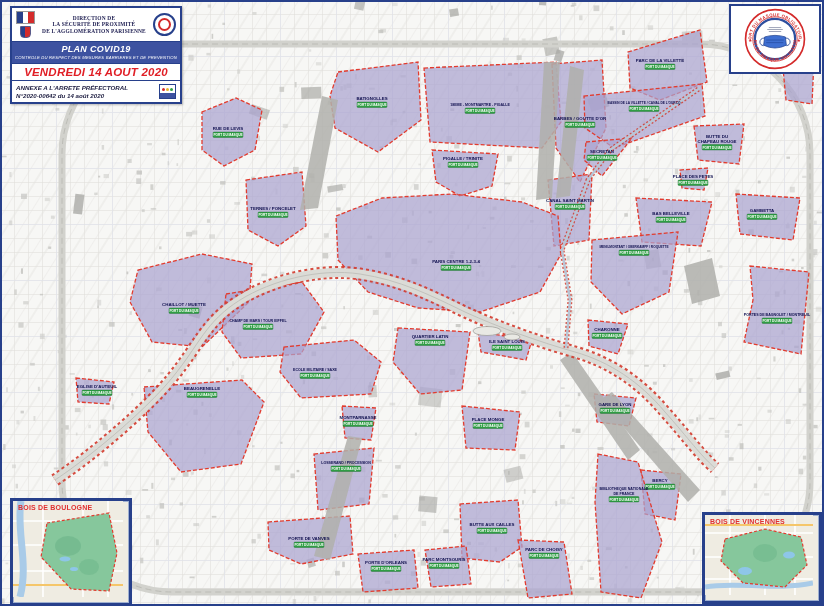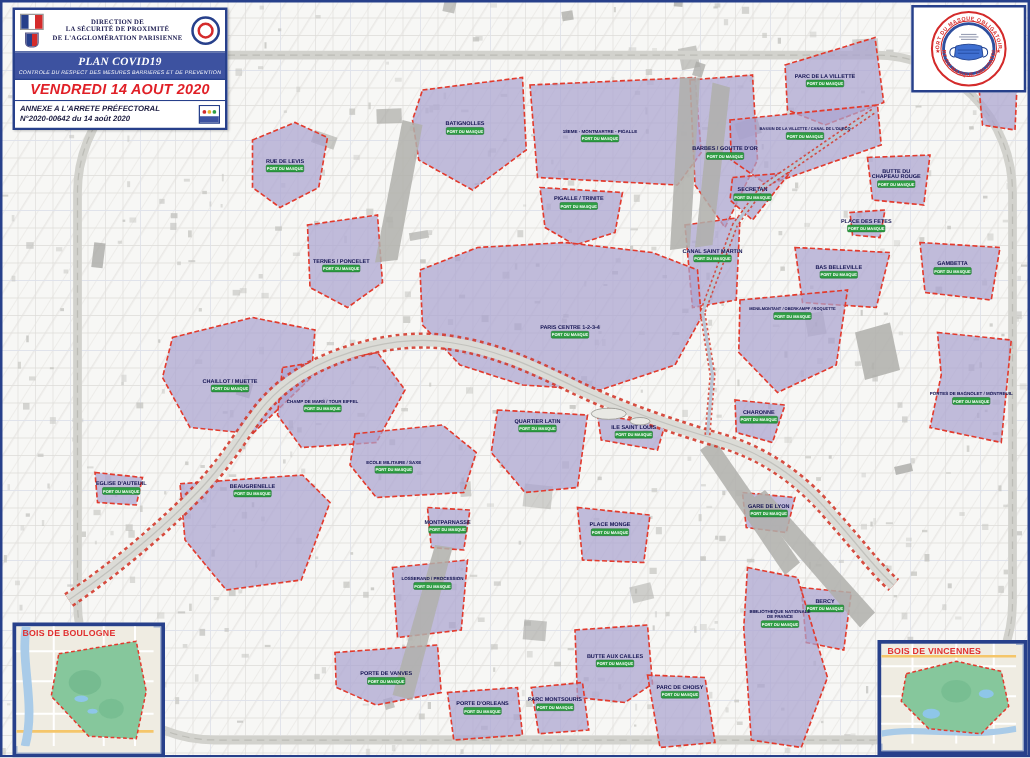--- a/index.html
+++ b/index.html
@@ -17,21 +17,21 @@
   .flag{width:17px;height:11px;display:flex;border:1px solid #999;}
   .flag i{flex:1;}
   .flag i:nth-child(1){background:#27408b;}.flag i:nth-child(2){background:#fff;}.flag i:nth-child(3){background:#d42b2b;}
   .mini-shield{width:9px;height:10px;background:linear-gradient(90deg,#27408b 50%,#d42b2b 50%);border-radius:0 0 4px 4px;border:1px solid #5a5a8a;}
   .dir-lines{flex:1;text-align:center;font-family:"Liberation Serif",serif;font-weight:bold;
     color:#1b1b4f;font-size:5.4px;line-height:6.6px;letter-spacing:.2px;}
   .roundel{width:19px;height:19px;border-radius:50%;border:2px solid #27408b;background:#fff;
     display:flex;align-items:center;justify-content:center;}
   .roundel b{width:9px;height:9px;border-radius:50%;border:2px solid #d42b2b;display:block;background:#fff;}
   .hdr-band{background:#3d52a0;color:#fff;text-align:center;padding:2px 2px 3px;border-bottom:1px solid #27408b;}
-  .hdr-band .t1{font-size:9px;font-weight:bold;font-style:italic;letter-spacing:.3px;font-family:Liberation Serif, serif;}
+  .hdr-band .t1{font-size:9px;font-weight:bold;font-style:italic;letter-spacing:.3px;}
   .hdr-band .t2{font-size:4.2px;font-style:italic;margin-top:1px;letter-spacing:.2px;}
   .hdr-date{background:#fff;color:#e01f26;text-align:center;font-weight:bold;font-style:italic;
     font-size:11.5px;padding:2px 12px;border-bottom:1px solid #27408b;letter-spacing:.2px;}
   .hdr-annexe{display:flex;align-items:center;justify-content:space-between;padding:3px 4px;background:#fff;}
   .annexe-txt{font-size:6.2px;font-weight:bold;font-style:italic;color:#1b1b3f;line-height:7.5px;}
   .mini-logo{width:15px;height:13px;border:1px solid #27408b;display:flex;flex-direction:column;}
   .mini-logo .dots{flex:1;display:flex;align-items:center;justify-content:center;gap:1px;background:#fff;}
   .mini-logo .dots i{width:3px;height:3px;border-radius:50%;display:block;}
   .mini-logo .dots i:nth-child(1){background:#d42b2b;}.mini-logo .dots i:nth-child(2){background:#e8b429;}.mini-logo .dots i:nth-child(3){background:#2f9e44;}
   .mini-logo .base{height:5px;background:#3d52a0;}

